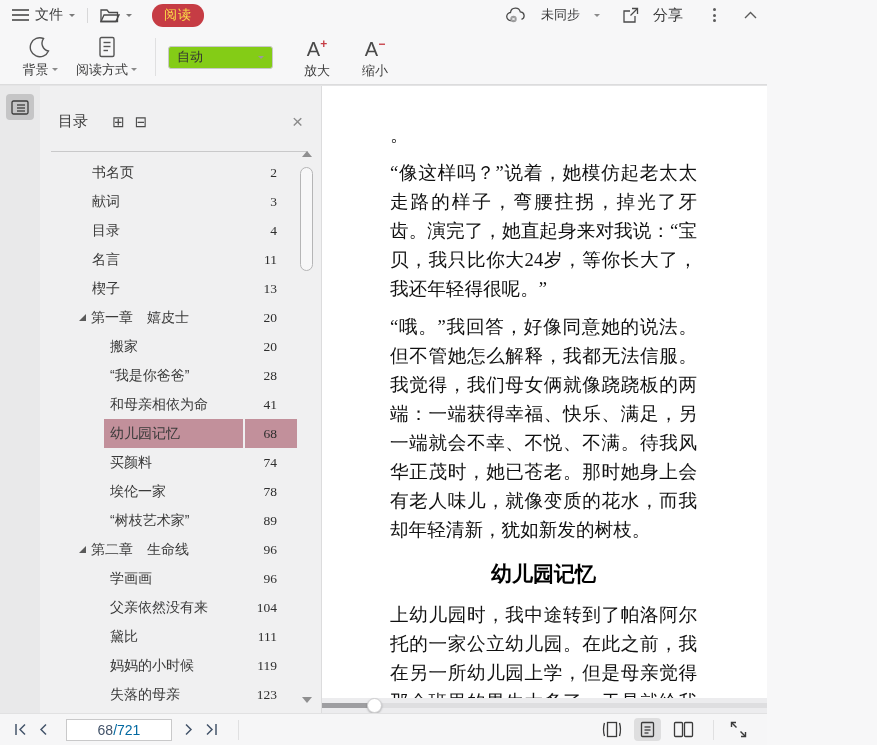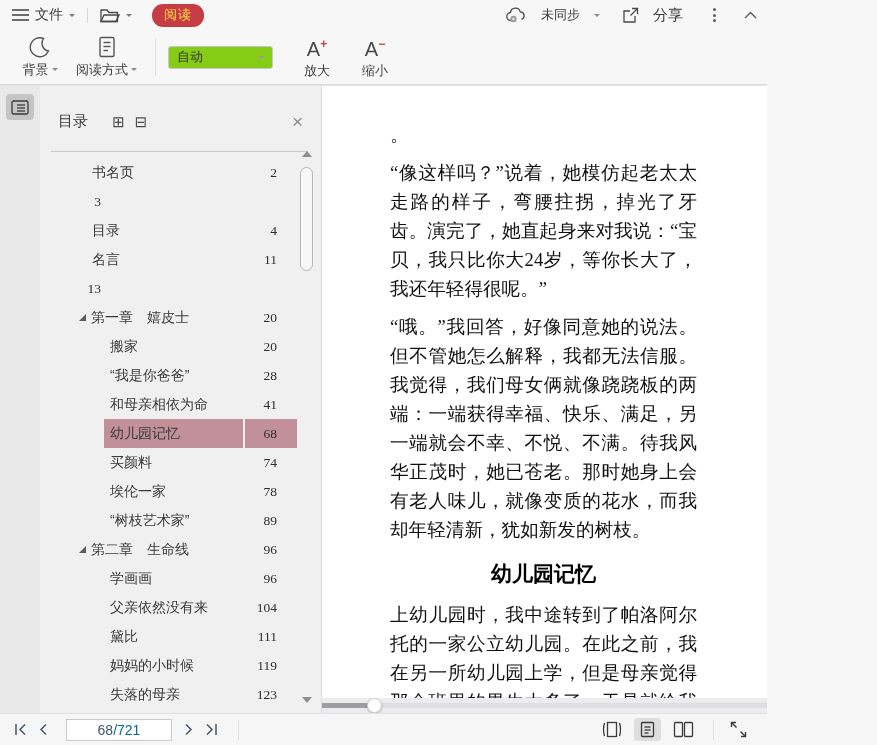--- a/index.html
+++ b/index.html
@@ -207,35 +207,41 @@
       </div>
       <div class="sb-sep"></div>
       <div class="toc-list">
           <div class="toc-row lv1">
             <div class="toc-label-wrap">
               <span class="toc-label">书名页</span>
             </div>
             <span class="toc-page">2</span>
           </div>
           <div class="toc-row lv1">
+            <div class="toc-label-wrap">
+              <span class="toc-label">献词</span>
+            </div>
             <span class="toc-page">3</span>
           </div>
           <div class="toc-row lv1">
             <div class="toc-label-wrap">
               <span class="toc-label">目录</span>
             </div>
             <span class="toc-page">4</span>
           </div>
           <div class="toc-row lv1">
             <div class="toc-label-wrap">
               <span class="toc-label">名言</span>
             </div>
             <span class="toc-page">11</span>
           </div>
           <div class="toc-row lv1">
+            <div class="toc-label-wrap">
+              <span class="toc-label">楔子</span>
+            </div>
             <span class="toc-page">13</span>
           </div>
           <div class="toc-row lv0">
             <div class="toc-label-wrap">
               <span class="tri"></span>
               <span class="toc-label">第一章　嬉皮士</span>
             </div>
             <span class="toc-page">20</span>
           </div>
           <div class="toc-row lv2">

